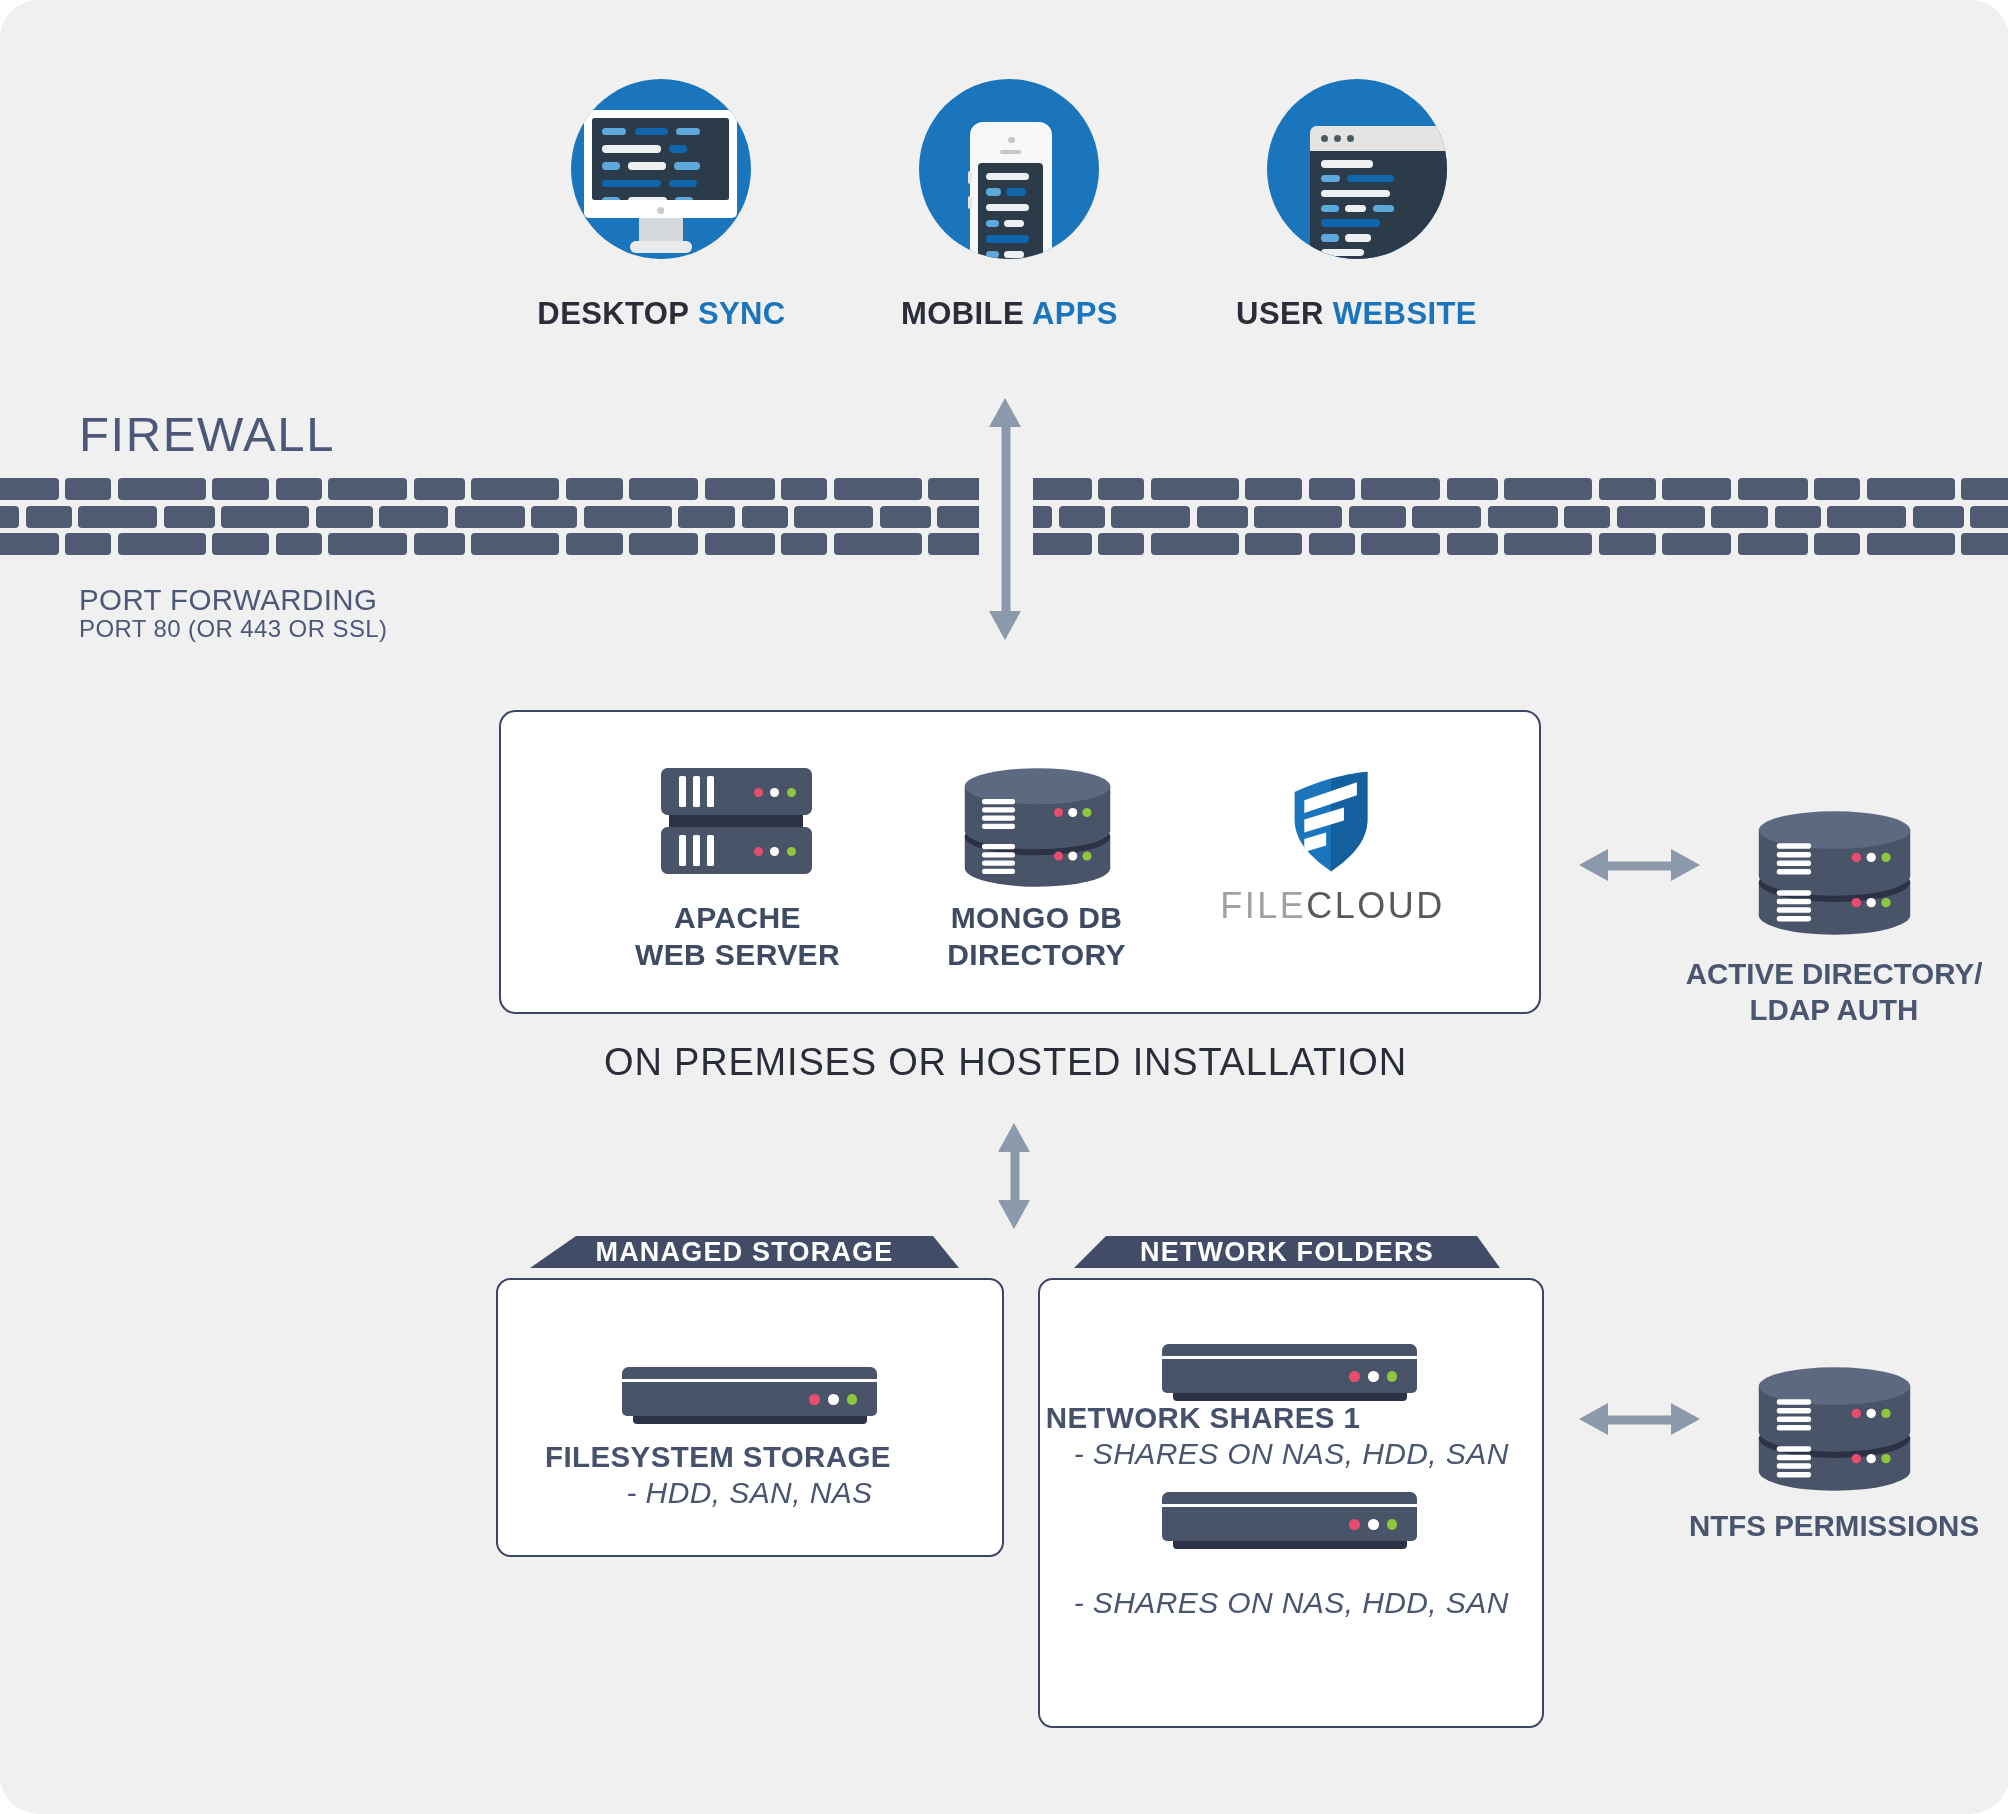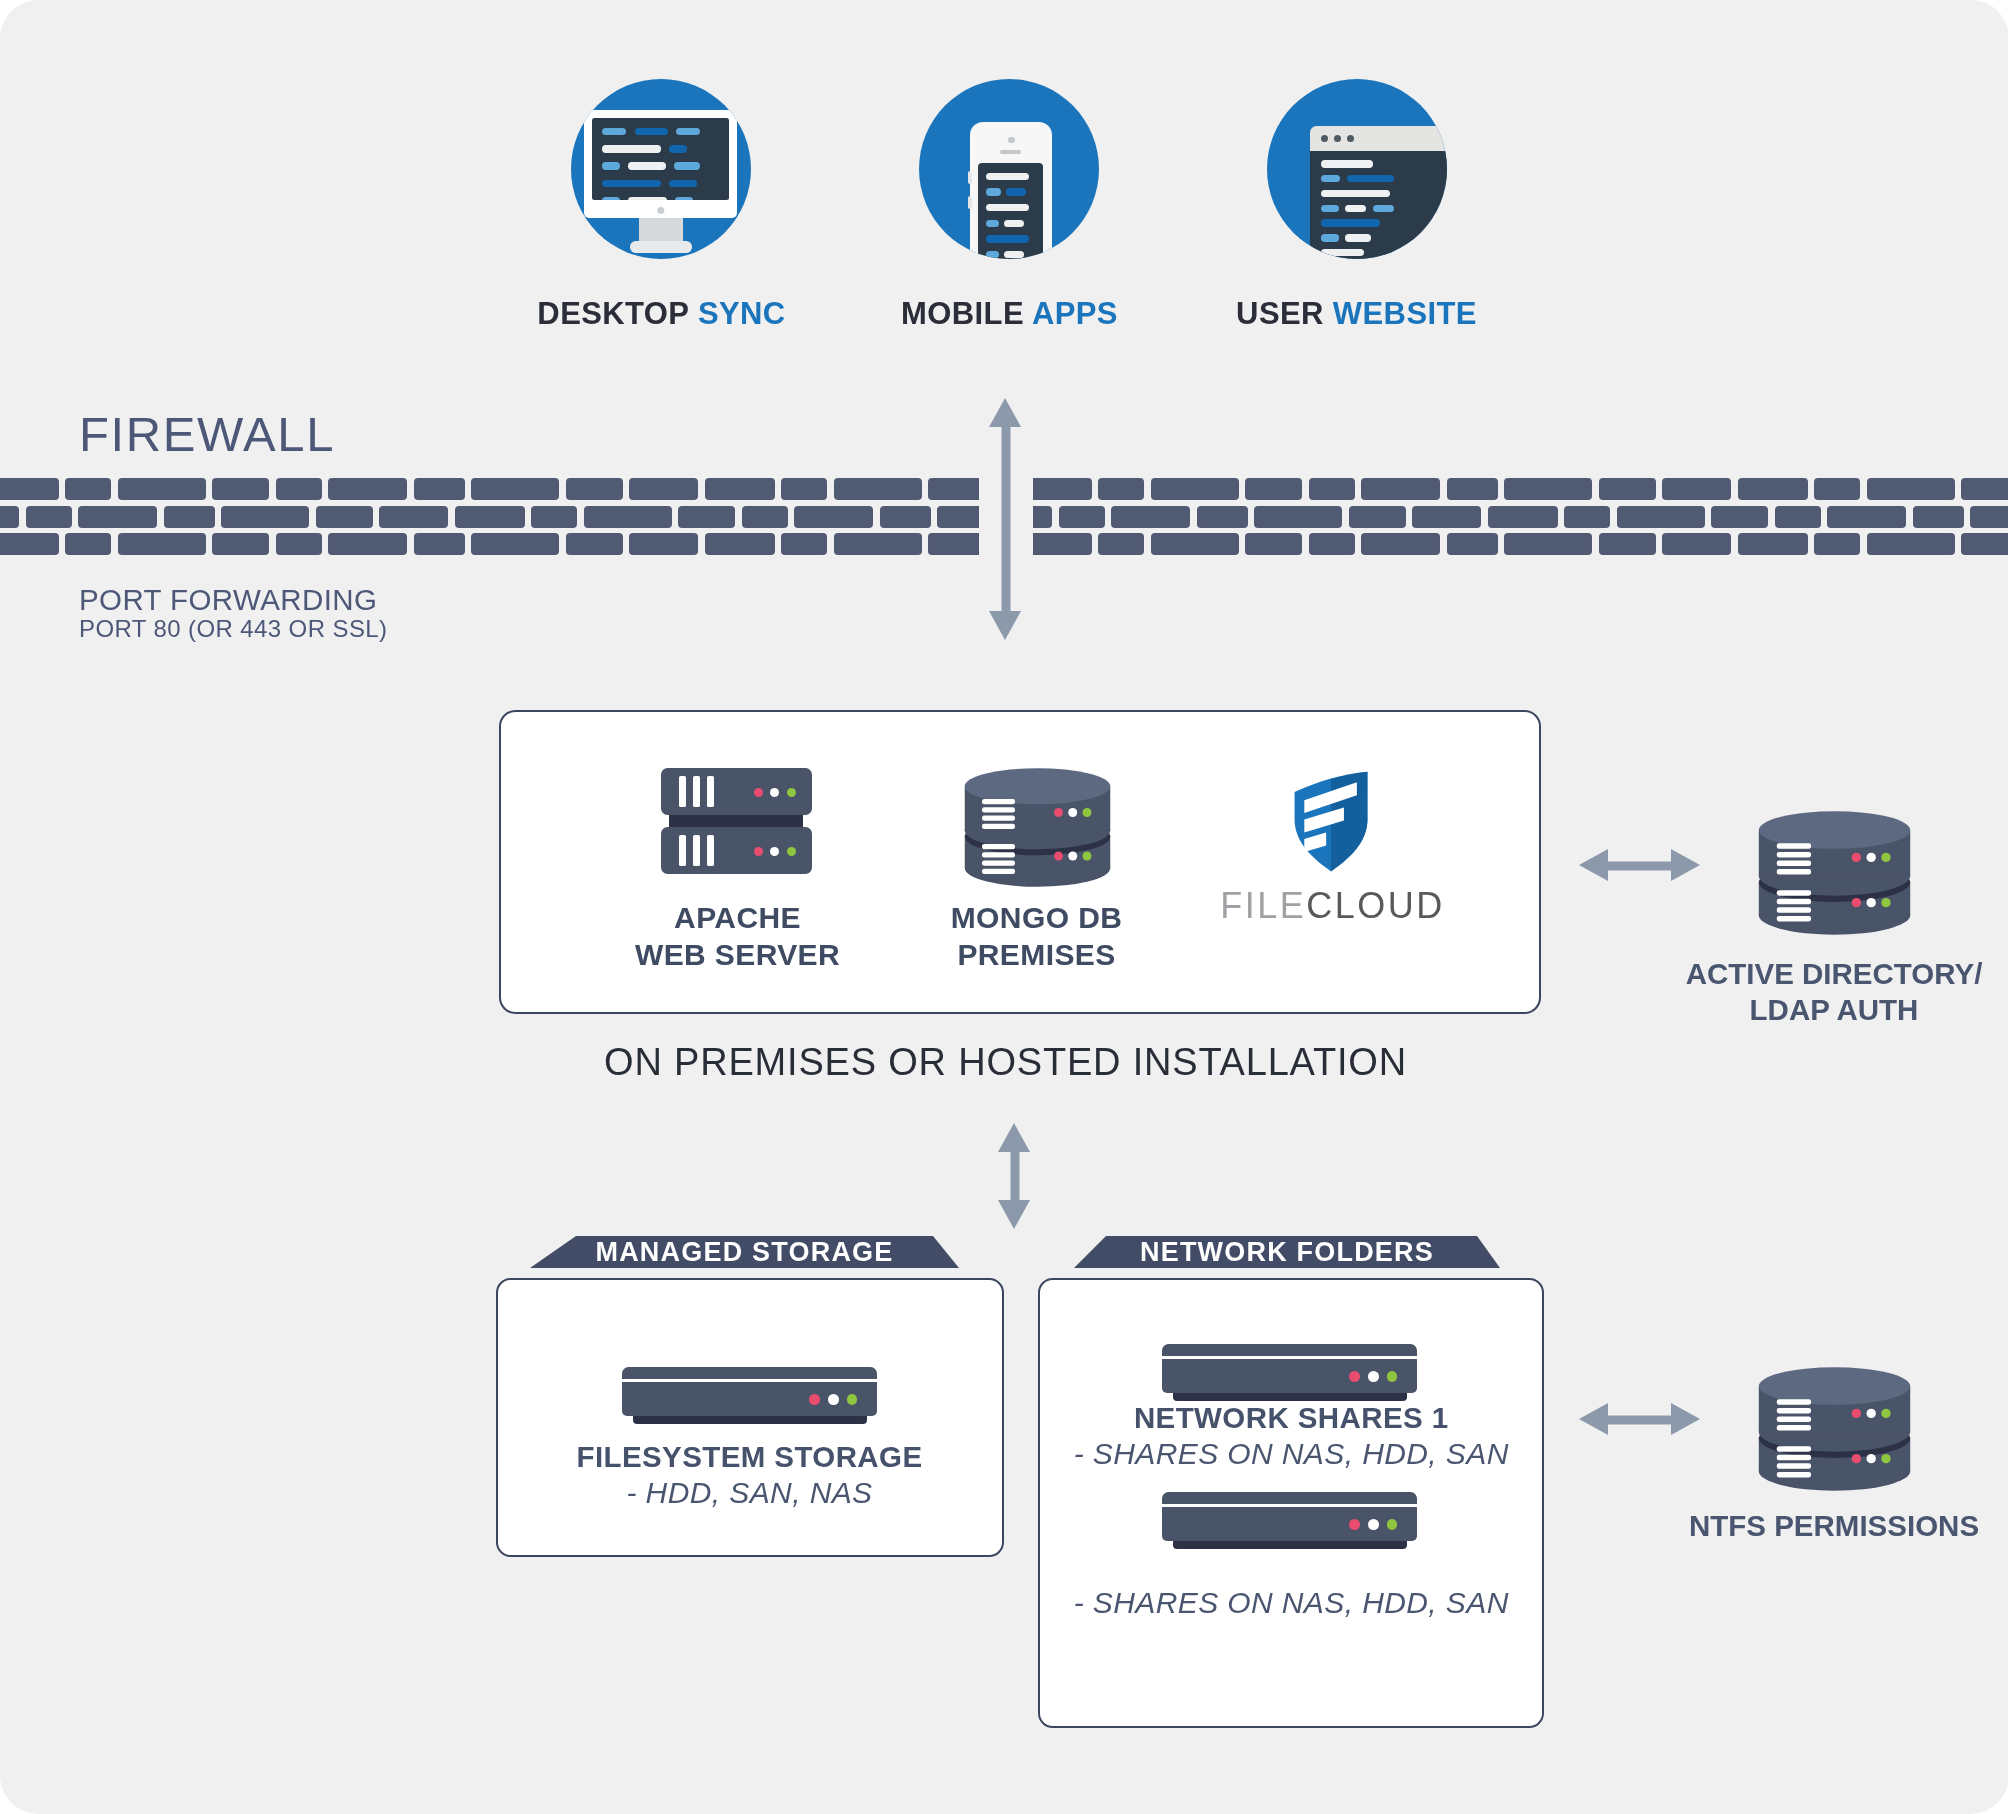--- a/index.html
+++ b/index.html
@@ -81,21 +81,21 @@
   .folder-tab span{color:#ffffff;font-size:27px;font-weight:bold;letter-spacing:1.2px;}
 
   
   .nas{position:absolute;width:255px;height:59px;}
   .nas .lid{position:absolute;left:0;top:0;width:255px;height:12.3px;background:#4a5468;border-radius:6.5px 6.5px 0 0;}
   .nas .bodyx{position:absolute;left:0;top:14.7px;width:255px;height:34px;background:#4a5468;border-radius:0 0 4.9px 4.9px;}
   .nas .leds{right:19.6px;top:12.3px;gap:8.2px;}
   .nas .led{width:10.6px;height:10.6px;}
   .nas .shadow{position:absolute;left:10.6px;top:49px;width:234px;height:8.2px;background:#2c3146;border-radius:0 0 4.1px 4.1px;}
 
-  .store-title{position:absolute;text-align:center;font-size:29.5px;font-weight:bold;color:#46516c;letter-spacing:0.4px;white-space:nowrap;}
+  .store-title{position:absolute;text-align:left;font-size:29.5px;font-weight:bold;color:#46516c;letter-spacing:0.4px;white-space:nowrap;}
   .store-sub{position:absolute;text-align:center;font-size:30px;font-style:italic;color:#4a5670;letter-spacing:0.4px;white-space:nowrap;}
 
   .led-pink{background:#e84c6e;} .led-white{background:#ffffff;} .led-green{background:#8fc640;}
 </style>
 </head>
 <body>
 
 <div class="canvas">
 
   <div class="client-circle" style="left:571px;">
@@ -375,21 +375,21 @@
       </g>
       <circle cx="128" cy="62" r="6" fill="#e84c6e"></circle>
         <circle cx="147" cy="62" r="6" fill="#ffffff"></circle>
         <circle cx="166" cy="62" r="6" fill="#8fc640"></circle>
       <circle cx="128" cy="120" r="6" fill="#e84c6e"></circle>
         <circle cx="147" cy="120" r="6" fill="#ffffff"></circle>
         <circle cx="166" cy="120" r="6" fill="#8fc640"></circle>
     </svg>
     <div class="icon-label" style="left:372px;top:187px;width:327px;">
       <div>MONGO DB</div>
-      <div>PREMISES</div>
+      <div>DIRECTORY</div>
     </div>
 
     <svg style="position:absolute;left:791px;top:59px;" width="78" height="102" viewBox="0 0 96 126">
       <path d="M3,26 C33,12 63,4 93,1 L93,60 C93,88 71,108 48,124 C25,108 3,88 3,60 Z" fill="#1b75bc"></path>
       <path d="M48,124 C71,108 93,88 93,60 L93,1 C78,3 63,6 48,10 Z" fill="#14609f"></path>
       <polygon points="15,36 80,14 80,30 15,52" fill="#ffffff"></polygon>
       <polygon points="15,60 64,45 64,61 15,76" fill="#ffffff"></polygon>
       <polygon points="15,84 42,76 42,92 15,100" fill="#ffffff"></polygon>
     </svg>
     <div class="fc-brand" style="left:709px;top:173px;width:245px;text-align:center;">

